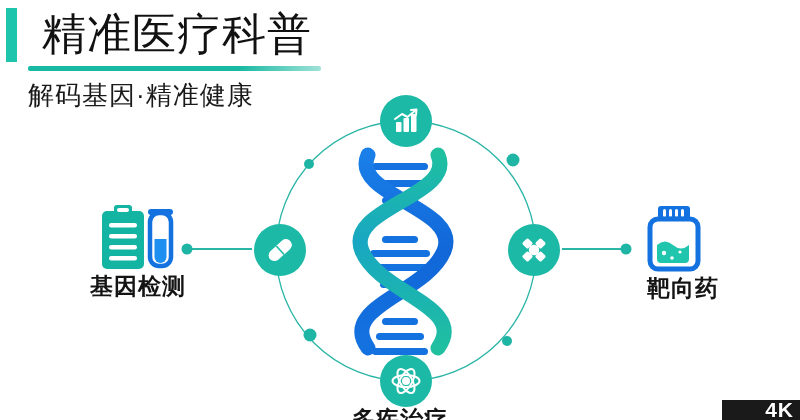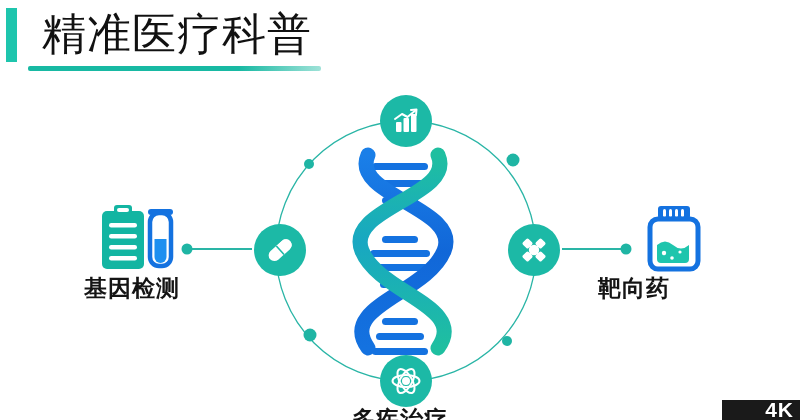--- a/index.html
+++ b/index.html
@@ -91,22 +91,22 @@
   
   .side-label {
     position: absolute;
     font-size: 23px;
     font-weight: 700;
     color: #141414;
     letter-spacing: 1px;
     white-space: nowrap;
     line-height: 30px;
   }
-  #label-left   { left: 84px;  top: 273px; }
-  #label-right  { left: 598px; top: 273px; }
+  #label-left   { left: 90px;  top: 273px; font-family: Liberation Mono, monospace; }
+  #label-right  { left: 647px; top: 273px; }
   #label-bottom {
     position: absolute;
     left: 0;
     top: 404px;
     width: 800px;
     text-align: center;
     font-size: 23px;
     font-weight: 700;
     color: #141414;
     letter-spacing: 1px;
@@ -140,20 +140,21 @@
 <body>
 
 <div id="stage">
 
   <div id="accent-bar"></div>
 
   <div id="page-title">精准医疗科普</div>
 
   <div id="title-underline"></div>
 
+  <div id="page-subtitle">解码基因·精准健康</div>
 
   <div id="diagram">
     <svg width="800" height="420" viewBox="0 0 800 420" xmlns="http://www.w3.org/2000/svg">
 
       <defs>
         <linearGradient id="gradBlue" x1="0" y1="0" x2="0" y2="1">
           <stop offset="0%" stop-color="#1a7fe8"></stop>
           <stop offset="50%" stop-color="#1167d8"></stop>
           <stop offset="100%" stop-color="#1472e0"></stop>
         </linearGradient>

